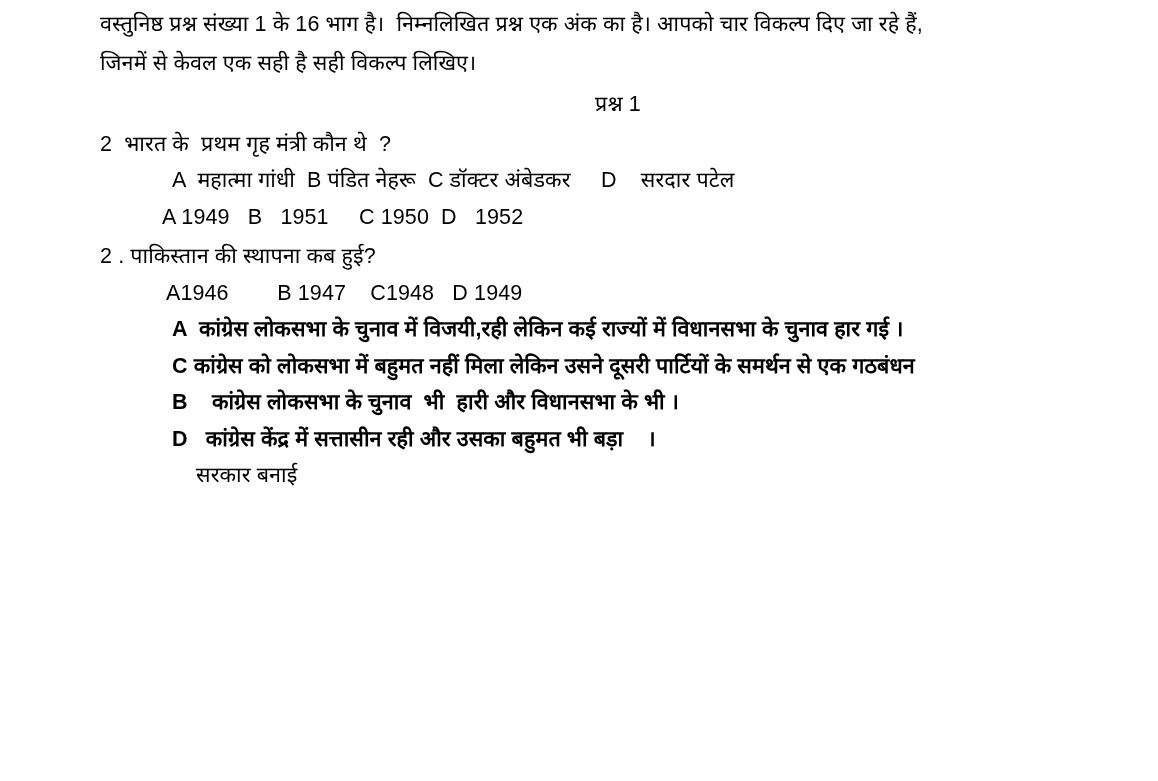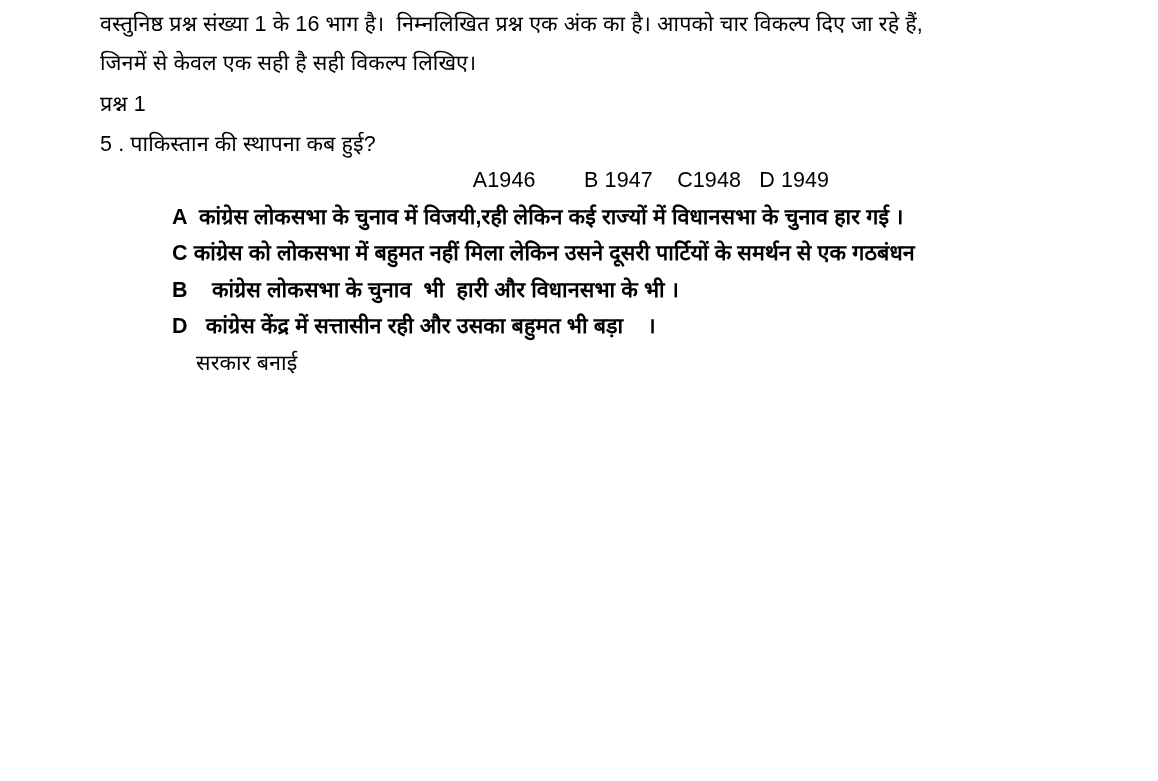--- a/index.html
+++ b/index.html
@@ -26,45 +26,50 @@
     line-height: 1.0;
     white-space: pre;
     letter-spacing: 0.1px;
   }
   
   .blk-intro .line { margin-bottom: 17px; }
   .q-line { margin-top: 18px; }
   .opt-line { margin-top: 15px; }
   .opt-indent-1 { padding-left: 72px; }
   .opt-indent-2 { padding-left: 62px; }
-  .opt-indent-3 { padding-left: 66px; text-align: center; }
+  .opt-indent-3 { padding-left: 66px; }
   .opt-indent-4 { padding-left: 72px; font-weight: bold; }
   .opt-indent-5 { padding-left: 76px; }
   .cont-indent { padding-left: 96px; }
-  .blk-q1label { margin-top: 20px; }
+  .blk-q1label { margin-top: 20px; text-align: center; }
 </style>
 </head>
 <body>
 
 <div class="page">
 
   <div class="blk-intro">
     <div class="line">वस्तुनिष्ठ प्रश्न संख्या 1 के 16 भाग है।  निम्नलिखित प्रश्न एक अंक का है। आपको चार विकल्प दिए जा रहे हैं,</div>
     <div class="line">जिनमें से केवल एक सही है सही विकल्प लिखिए।</div>
   </div>
 
   <div class="line blk-q1label">प्रश्न 1</div>
 
 
-
   <div>
+    <div class="line q-line">2  भारत के  प्रथम गृह मंत्री कौन थे  ?</div>
+    <div class="line opt-line opt-indent-1">A  महात्मा गांधी  B पंडित नेहरू  C डॉक्टर अंबेडकर     D    सरदार पटेल</div>
   </div>
 
   <div>
-    <div class="line q-line">5 . पाकिस्तान की स्थापना कब हुई?</div>
+    <div class="line opt-line opt-indent-2">A 1949   B   1951     C 1950  D   1952</div>
+  </div>
+
+  <div>
+    <div class="line q-line">2 . पाकिस्तान की स्थापना कब हुई?</div>
     <div class="line opt-line opt-indent-3">A1946        B 1947    C1948   D 1949</div>
   </div>
 
   <div>
     <div class="line opt-line opt-indent-4">A  कांग्रेस लोकसभा के चुनाव में विजयी,रही लेकिन कई राज्यों में विधानसभा के चुनाव हार गई ।</div>
     <div class="line opt-line opt-indent-4">C कांग्रेस को लोकसभा में बहुमत नहीं मिला लेकिन उसने दूसरी पार्टियों के समर्थन से एक गठबंधन</div>
     <div class="line opt-line opt-indent-4">B    कांग्रेस लोकसभा के चुनाव  भी  हारी और विधानसभा के भी ।</div>
     <div class="line opt-line opt-indent-4">D   कांग्रेस केंद्र में सत्तासीन रही और उसका बहुमत भी बड़ा    ।</div>
     <div class="line opt-line cont-indent">सरकार बनाई</div>
   </div>

